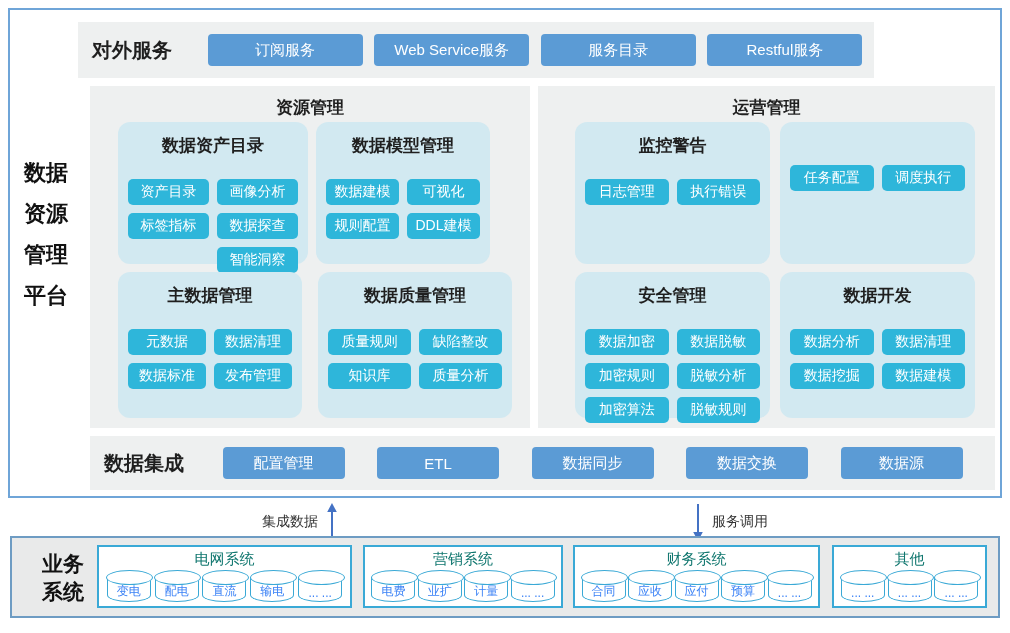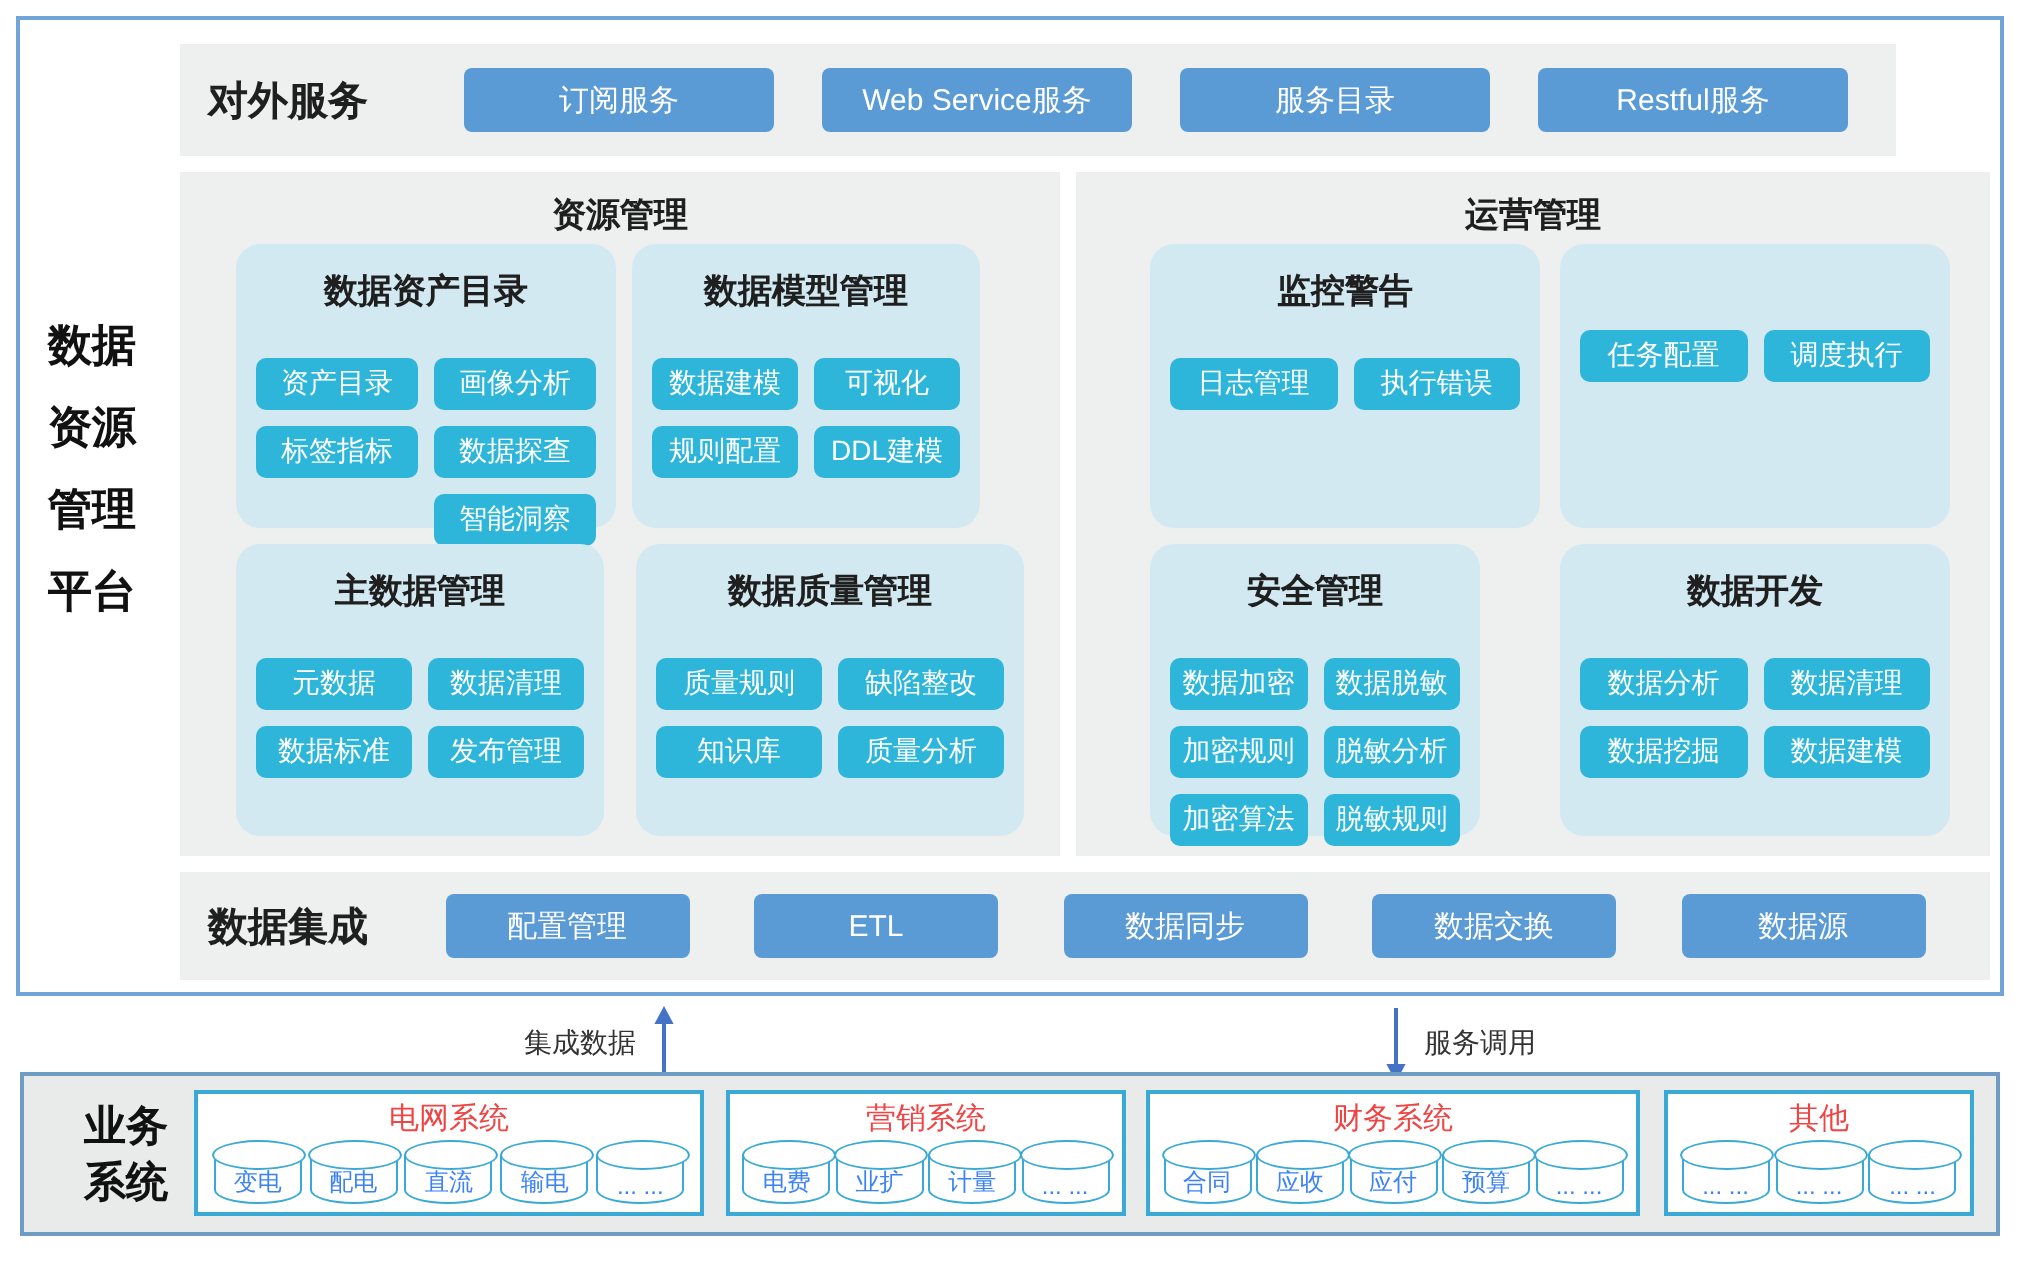--- a/index.html
+++ b/index.html
@@ -21,21 +21,21 @@
   
   .v-label {
     position: absolute; left: 24px; top: 152px; width: 58px;
     font-size: 22px; font-weight: bold; line-height: 41px;
     color: #111; text-align: left;
   }
   .v-label span { display: block; }
 
   
   .ext-row {
-    position: absolute; left: 90px; top: 22px; width: 858px; height: 56px;
+    position: absolute; left: 78px; top: 22px; width: 796px; height: 56px;
     background: #eef0f0; display: flex; align-items: center;
   }
   .row-label { font-size: 20px; font-weight: bold; padding-left: 14px; width: 118px; flex: none; }
   .row-buttons { flex: 1; display: flex; justify-content: space-evenly; align-items: center; }
   .btn-blue {
     width: 155px; height: 32px; background: #5b9bd5; color: #fff;
     font-size: 15px; border-radius: 4px;
     display: flex; align-items: center; justify-content: center;
     cursor: pointer;
   }
@@ -60,21 +60,21 @@
   }
 
   
   #grp-asset   { left: 28px;  top: 36px;  width: 190px; height: 142px; }
   #grp-model   { left: 226px; top: 36px;  width: 174px; height: 142px; }
   #grp-master  { left: 28px;  top: 186px; width: 184px; height: 146px; }
   #grp-quality { left: 228px; top: 186px; width: 194px; height: 146px; }
   
   #grp-monitor  { left: 37px;  top: 36px;  width: 195px; height: 142px; }
   #grp-schedule { left: 242px; top: 36px;  width: 195px; height: 142px; }
-  #grp-security { left: 37px;  top: 186px; width: 165px; height: 146px; }
+  #grp-security { left: 37px;  top: 186px; width: 195px; height: 146px; }
   #grp-dev      { left: 242px; top: 186px; width: 195px; height: 146px; }
 
   
   #integration {
     position: absolute; left: 90px; top: 436px; width: 905px; height: 54px;
     background: #eef0f0; display: flex; align-items: center;
   }
   #integration .row-label { width: 100px; }
 
   
@@ -94,21 +94,21 @@
   }
   .biz-label span { display: block; }
   .sys-box {
     position: absolute; top: 7px; height: 63px;
     background: #ffffff; border: 2px solid #3aa9d6;
   }
   #sys-grid      { left: 85px;  width: 255px; }
   #sys-marketing { left: 351px; width: 200px; }
   #sys-finance   { left: 561px; width: 247px; }
   #sys-other     { left: 820px; width: 155px; }
-  .sys-title { text-align: center; font-size: 15px; color: #ef4444; margin-top: 3px; }
+  .sys-title { text-align: center; font-size: 15px; color: #0f766e; margin-top: 3px; }
   .dbs { display: flex; justify-content: space-evenly; align-items: flex-end; padding: 0 4px; margin-top: 1px; }
   .db {
     position: relative; width: 44px; height: 25px;
     background: #fff; border: 1.5px solid #3aa9d6; border-top: none;
     border-radius: 0 0 22px 22px / 0 0 7px 7px;
     margin-top: 7px;
   }
   .db::before {
     content: ""; position: absolute; left: -1.5px; top: -7px;
     width: calc(100% + 3px); height: 13px;

